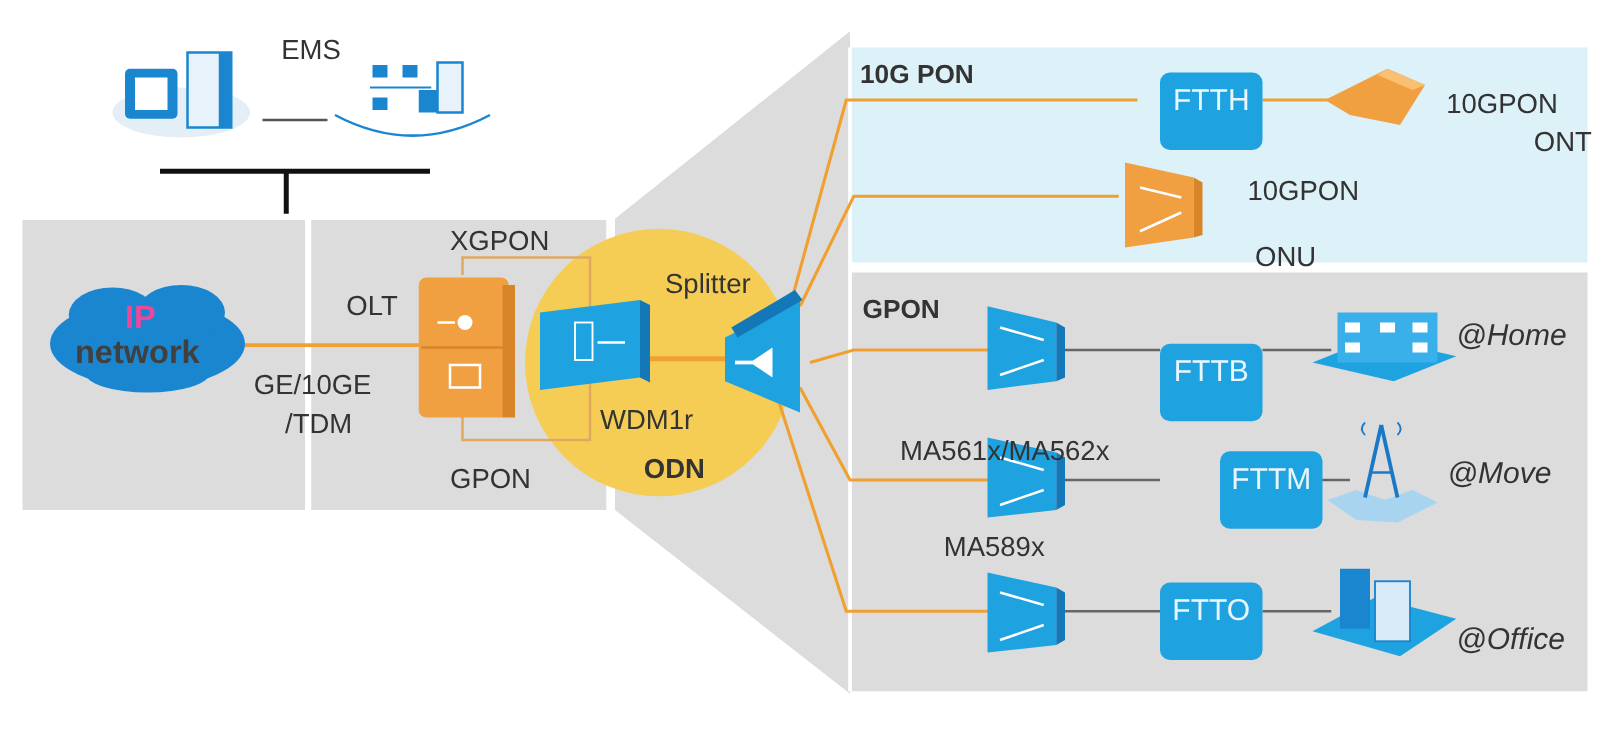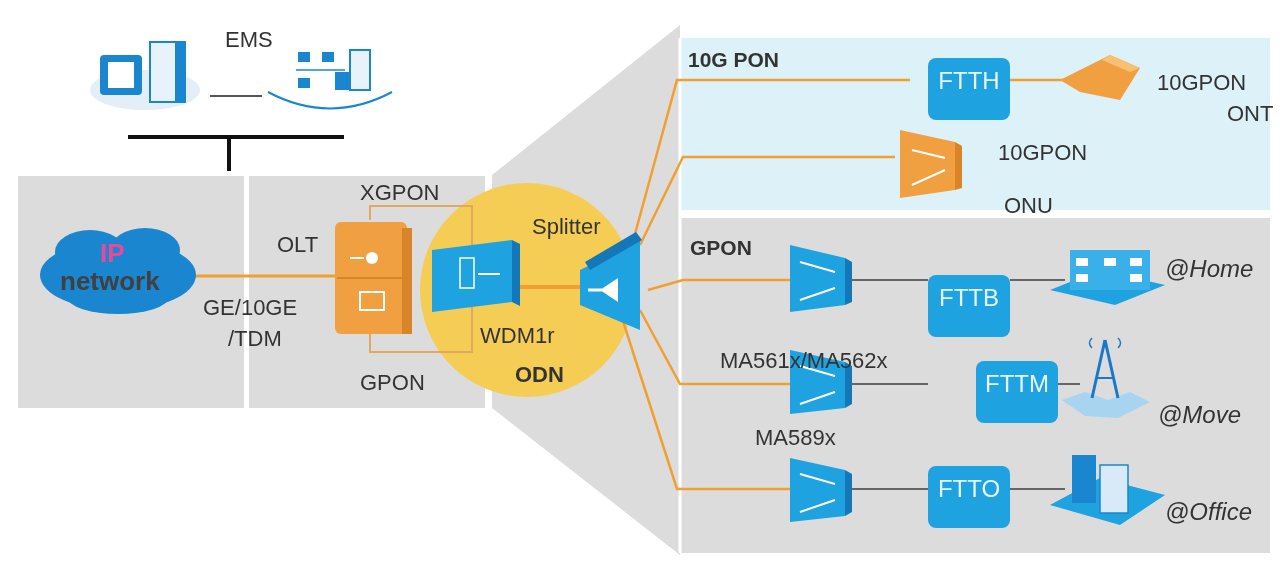--- a/index.html
+++ b/index.html
@@ -182,17 +182,17 @@
 <div class="lbl" style="left:998px;top:140px;">10GPON</div>
 <div class="lbl" style="left:1004px;top:172px;margin-top:21px;">ONU</div>
 
 <div class="lbl bold" style="left:690px;top:236px;font-size:21px;">GPON</div>
 
 <div class="ftbox" style="left:928px;top:275px;">FTTB</div>
 <div class="ftbox" style="left:928px;top:361px;margin-left:48px;">FTTM</div>
 <div class="ftbox" style="left:928px;top:466px;">FTTO</div>
 
 <div class="lbl ital" style="left:1165px;top:255px;font-size:24px;">@Home</div>
-<div class="lbl ital" style="left:1158px;top:365px;font-size:24px;margin-top:36px;">@Move</div>
+<div class="lbl ital" style="left:1158px;top:365px;font-size:24px;">@Move</div>
 <div class="lbl ital" style="left:1165px;top:478px;font-size:24px;margin-top:20px;">@Office</div>
 
 <div class="lbl" style="left:720px;top:320px;margin-top:28px;">MA561x/MA562x</div>
 <div class="lbl" style="left:755px;top:425px;">MA589x</div>
 
 </body></html>

